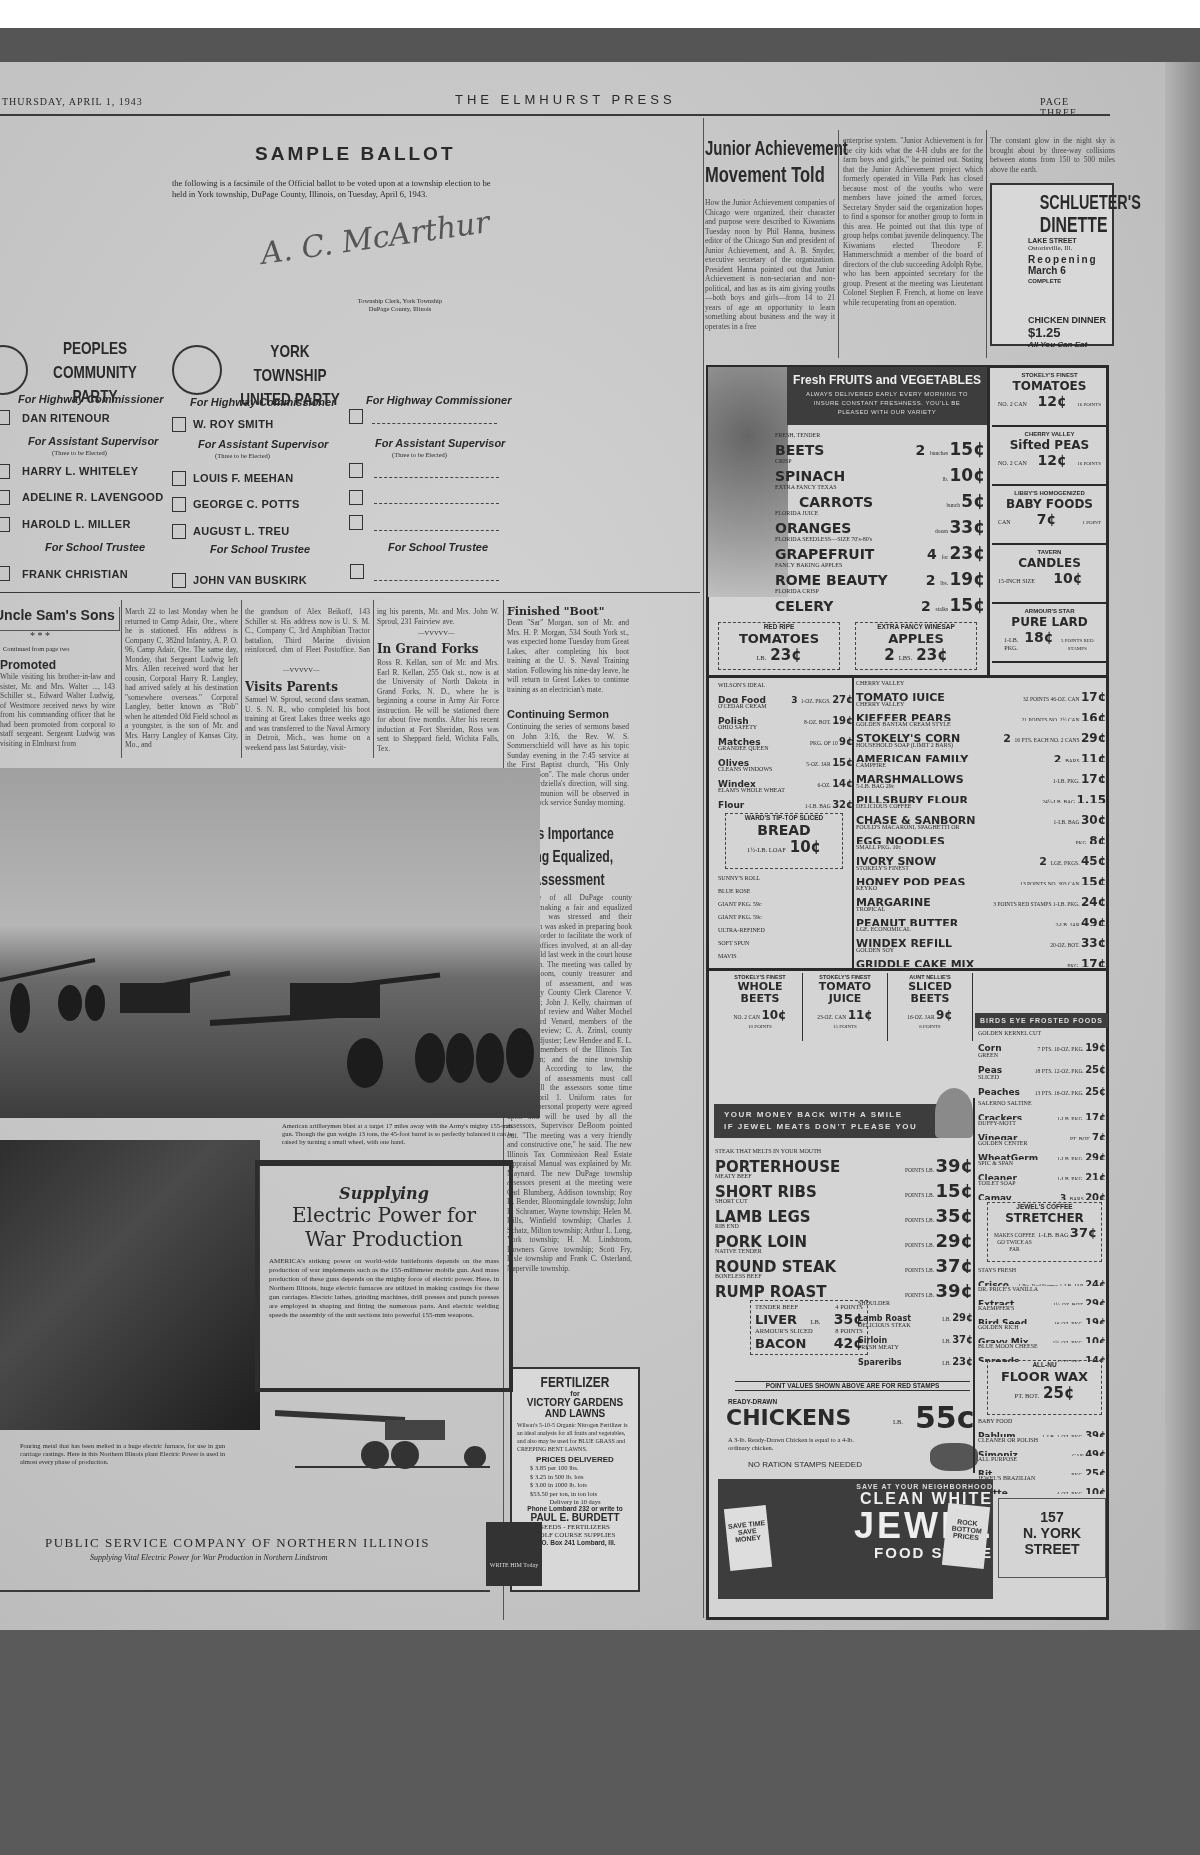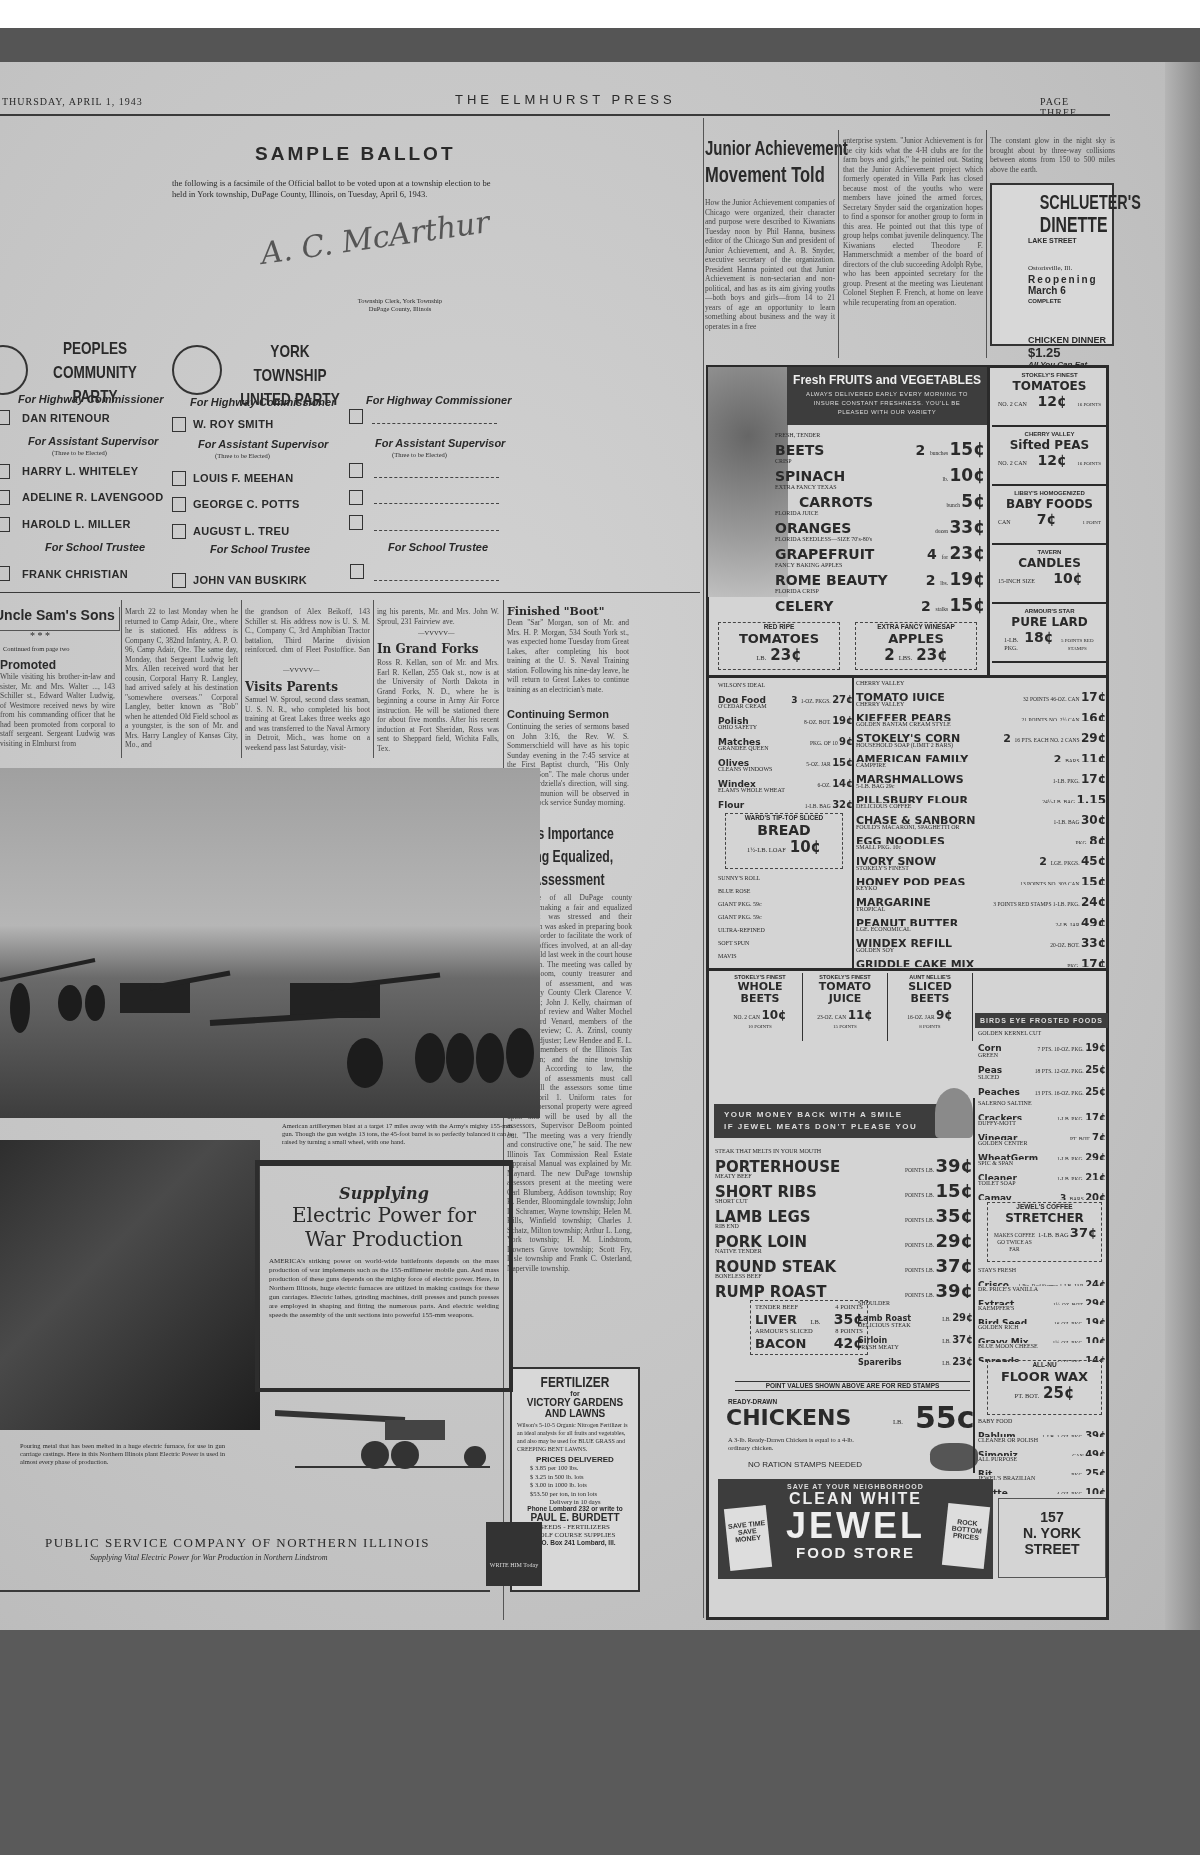--- a/index.html
+++ b/index.html
@@ -120,21 +120,21 @@
 <div class="abs col-text" style="left:705px;top:198px;width:130px;height:160px;overflow:hidden;">How the Junior Achievement companies of Chicago were organized, their character and purpose were described to Kiwanians Tuesday noon by Phil Hanna, business editor of the Chicago Sun and president of Junior Achievement, and A. B. Snyder, executive secretary of the organization. President Hanna pointed out that Junior Achievement is non-sectarian and non-political, and has as its aim giving youths—both boys and girls—from 14 to 21 years of age an opportunity to learn something about business and the way it operates in a free</div>
 <div class="abs col-text" style="left:843px;top:136px;width:140px;height:222px;overflow:hidden;">enterprise system. "Junior Achievement is for the city kids what the 4-H clubs are for the farm boys and girls," he pointed out. Stating that the Junior Achievement project which formerly operated in Villa Park has closed because most of the youths who were members have joined the armed forces, Secretary Snyder said the organization hopes to find a sponsor for another group to form in this area. He pointed out that this type of group helps combat juvenile delinquency. The Kiwanians elected Theodore F. Hammerschmidt a member of the board of directors of the club succeeding Adolph Rybe, who has been appointed secretary for the group. Present at the meeting was Lieutenant Colonel Stephen F. French, at home on leave while recuperating from an operation.</div>
 <div class="abs vrule" style="left:838px;top:130px;height:228px;"></div>
 <div class="abs vrule" style="left:986px;top:130px;height:228px;"></div>
 <div class="abs col-text" style="left:990px;top:136px;width:125px;height:40px;overflow:hidden;">The constant glow in the night sky is brought about by three-way collisions between atoms from 150 to 500 miles above the earth.</div>
 
 <div class="abs ad-box" style="left:990px;top:183px;width:124px;height:163px;padding-left:36px;">
   <div class="hd" style="font-size:20px;line-height:22px;margin-top:6px;transform:scaleX(0.72);">SCHLUETER'S</div>
   <div class="hd" style="font-size:22px;line-height:24px;transform:scaleX(0.72);">DINETTE</div>
   <div class="hd" style="font-size:7px;">LAKE STREET</div>
-  <div style="font-size:7px;margin-top:20px;">Ostorisville, Ill.</div>
+  <div style="font-size:7px;">Ostorisville, Ill.</div>
   <div class="hd" style="font-size:10px;letter-spacing:2px;margin-top:2px;">Reopening</div>
   <div class="hd" style="font-size:10px;">March 6</div>
   <div class="hd" style="font-size:6px;margin-top:2px;">COMPLETE</div>
   <div class="hd" style="font-size:9px;margin-top:31px;">CHICKEN DINNER</div>
   <div class="hd" style="font-size:13px;">$1.25</div>
   <div class="hd" style="font-size:8px;font-style:italic;">All You Can Eat</div>
 </div>
 
 <div class="abs" style="left:0;top:607px;width:120px;height:24px;border-right:1px solid #555;border-bottom:1px solid #555;">
   <div class="hd" style="font-size:14px;margin-left:-6px;">Uncle Sam's Sons</div>
@@ -813,21 +813,21 @@
     </div>
     <div style="height:19px;overflow:hidden;">
       <div class="tiny" style="font-size:6px;line-height:7px;">JEWEL'S BRAZILIAN</div>
       <div class="item-row">
         <span class="price" style="font-size:9px;white-space:nowrap;">Matte</span>
         <span style="white-space:nowrap;"><span class="tiny" style="font-size:5.5px;">4-OZ. PKG. </span><span class="price" style="font-size:10px;">10¢</span></span>
       </div>
     </div>
   </div>
 
-<div class="abs dark-band" style="left:718px;top:1479px;width:275px;height:100px;text-align:center;">
+<div class="abs dark-band" style="left:718px;top:1479px;width:275px;height:120px;text-align:right;">
   <div class="hd" style="font-size:7px;letter-spacing:1px;margin-top:4px;">SAVE AT YOUR NEIGHBORHOOD</div>
   <div class="hd" style="font-size:16px;letter-spacing:2px;color:#eee;">CLEAN WHITE</div>
   <div class="hd" style="font-size:36px;line-height:36px;letter-spacing:3px;color:#eee;">JEWEL</div>
   <div class="hd" style="font-size:15px;letter-spacing:2px;color:#eee;">FOOD STORE</div>
 </div>
 <div class="abs hd" style="left:727px;top:1507px;width:42px;height:62px;background:#ddd;color:#333;font-size:7px;text-align:center;padding-top:14px;transform:rotate(-6deg);">SAVE TIME SAVE MONEY</div>
 <div class="abs hd" style="left:945px;top:1505px;width:42px;height:62px;background:#ddd;color:#333;font-size:7px;text-align:center;padding-top:14px;transform:rotate(6deg);">ROCK BOTTOM PRICES</div>
 
 <div class="abs" style="left:998px;top:1498px;width:108px;height:80px;border:1px solid #555;text-align:center;padding-top:10px;">
   <div class="hd" style="font-size:14px;">157</div>

